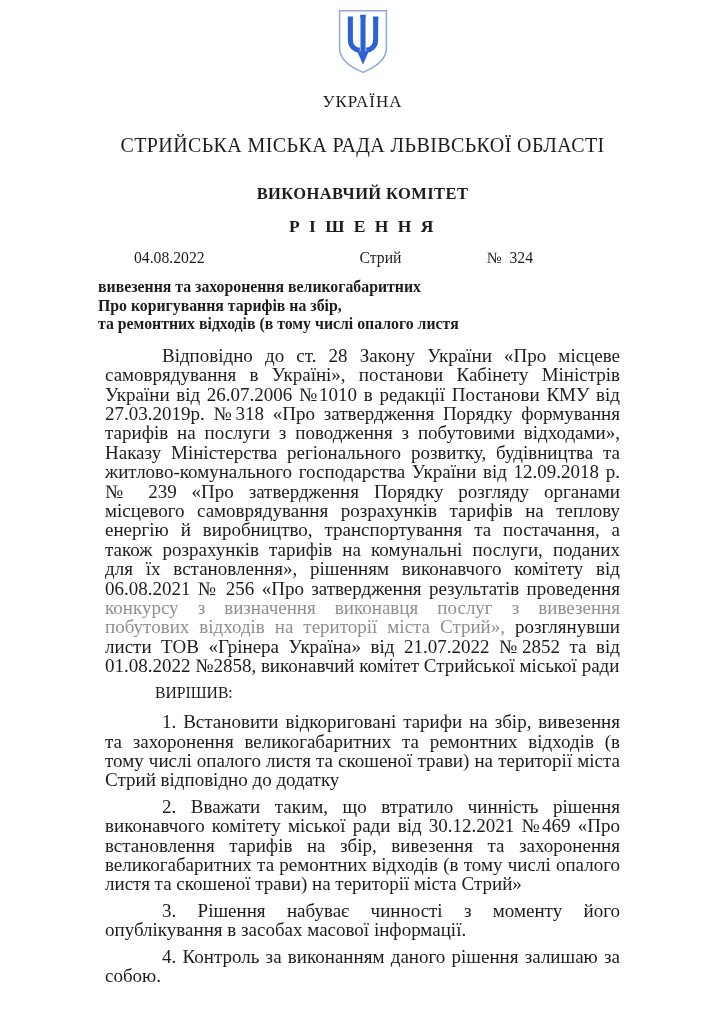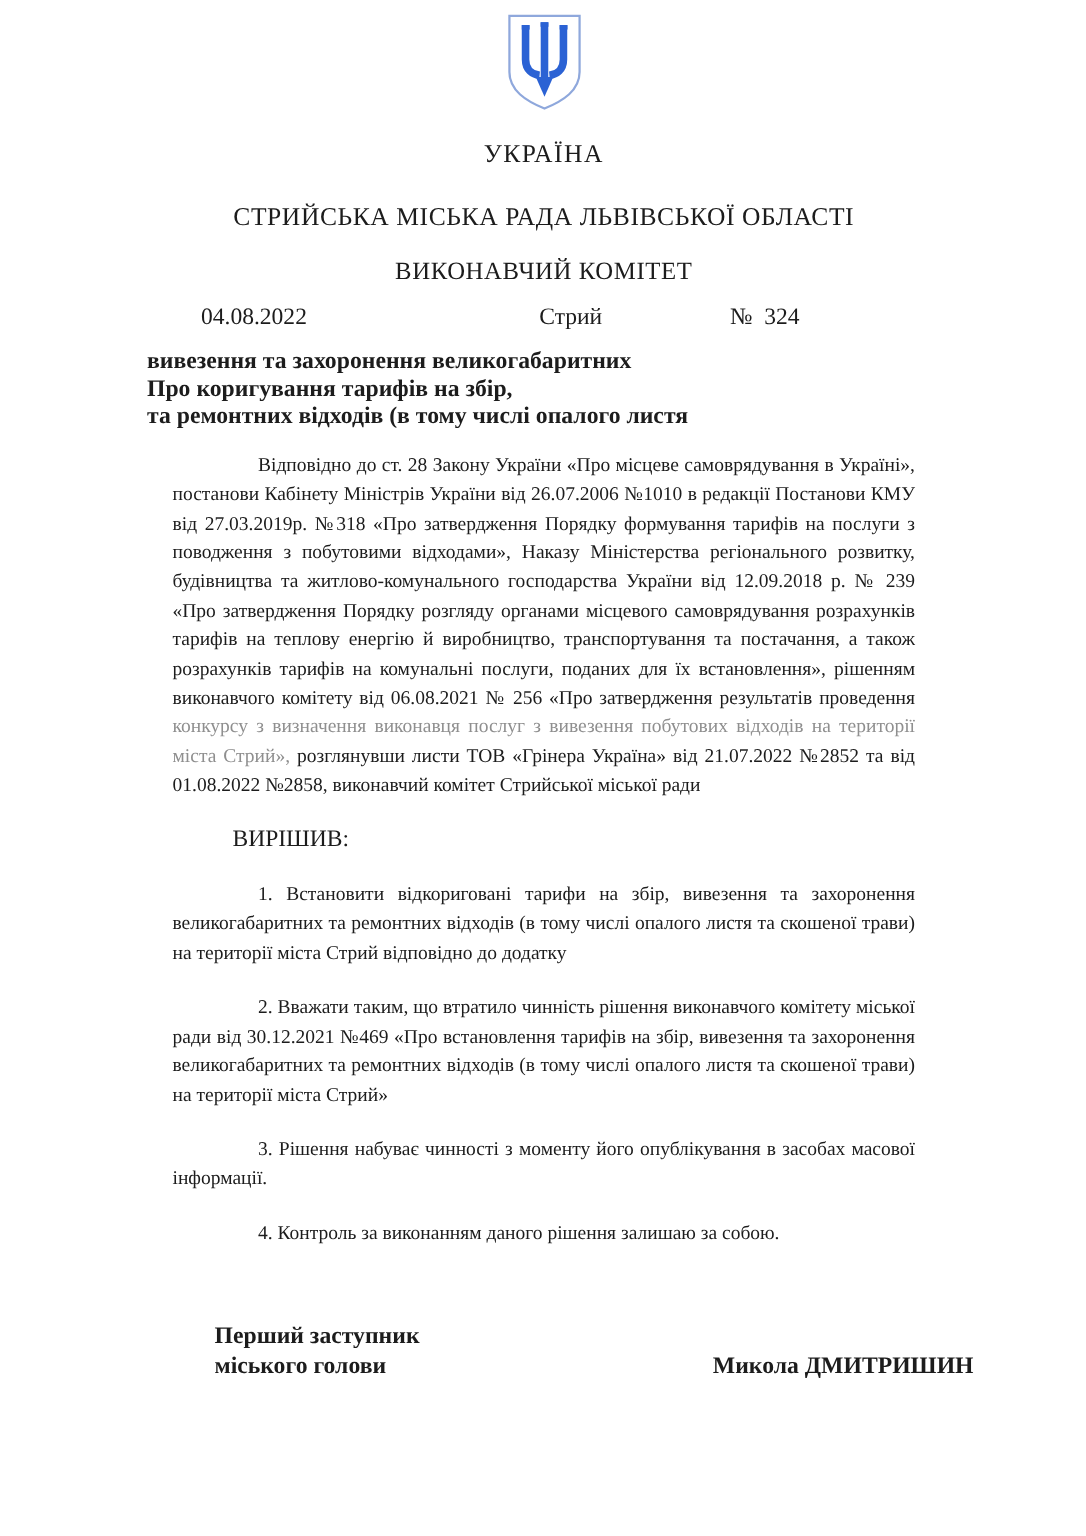--- a/index.html
+++ b/index.html
@@ -27,27 +27,27 @@
   .center {
     text-align: center;
   }
   .country-name {
     margin-top: 13px;
     font-size: 17px;
     letter-spacing: 1px;
   }
   .council-name {
     margin-top: 22px;
-    font-size: 17px;
+    font-size: 20px;
     letter-spacing: 0.4px;
   }
   .committee-name {
-    margin-top: 16px;
+    margin-top: 27px;
     font-size: 16.5px;
-    font-weight: normal;
+    font-weight: bold;
     letter-spacing: 0.4px;
   }
   .doc-type {
     margin-top: 12px;
     font-size: 17.5px;
     font-weight: bold;
     letter-spacing: 2.5px;
   }
   .meta-row {
     display: flex;
@@ -63,22 +63,22 @@
   .meta-date  { text-align: left; }
   .meta-city  { text-align: center; }
   .meta-number{ text-align: left; }
   .doc-title {
     margin-top: 10px;
     font-weight: bold;
     font-size: 15.8px;
     line-height: 18.6px;
   }
   .para {
-    margin: 17px;
-    font-size: 13px;
+    margin: 7px;
+    font-size: 19px;
     line-height: 19.4px;
     text-align: justify;
     text-indent: 57px;
   }
   .preamble {
     margin-top: 12px;
   }
   .gray-span {
     color: #8f8f8f;
   }
@@ -124,20 +124,21 @@
         <path d="M31 59.5 L24.8 45.5 H37.2 Z" fill="#2b62d4"></path>
         <rect x="14.8" y="8.5" width="5.6" height="3.2" fill="#2b62d4"></rect>
         <rect x="41.8" y="8.5" width="5.6" height="3.2" fill="#2b62d4"></rect>
         <rect x="28.2" y="6.5" width="5.6" height="3.2" fill="#2b62d4"></rect>
       </svg>
     </div>
 
     <div class="center country-name">УКРАЇНА</div>
     <div class="center council-name">СТРИЙСЬКА МІСЬКА РАДА ЛЬВІВСЬКОЇ ОБЛАСТІ</div>
     <div class="center committee-name">ВИКОНАВЧИЙ КОМІТЕТ</div>
+    <div class="center doc-type">Р І Ш Е Н Н Я</div>
 
     <div class="meta-row">
       <span class="meta-date">04.08.2022</span>
       <span class="meta-city">Стрий</span>
       <span class="meta-number">№  324</span>
     </div>
 
     <div class="doc-title">
       <div>вивезення та захоронення великогабаритних</div>
       <div>Про коригування тарифів на збір,</div>

